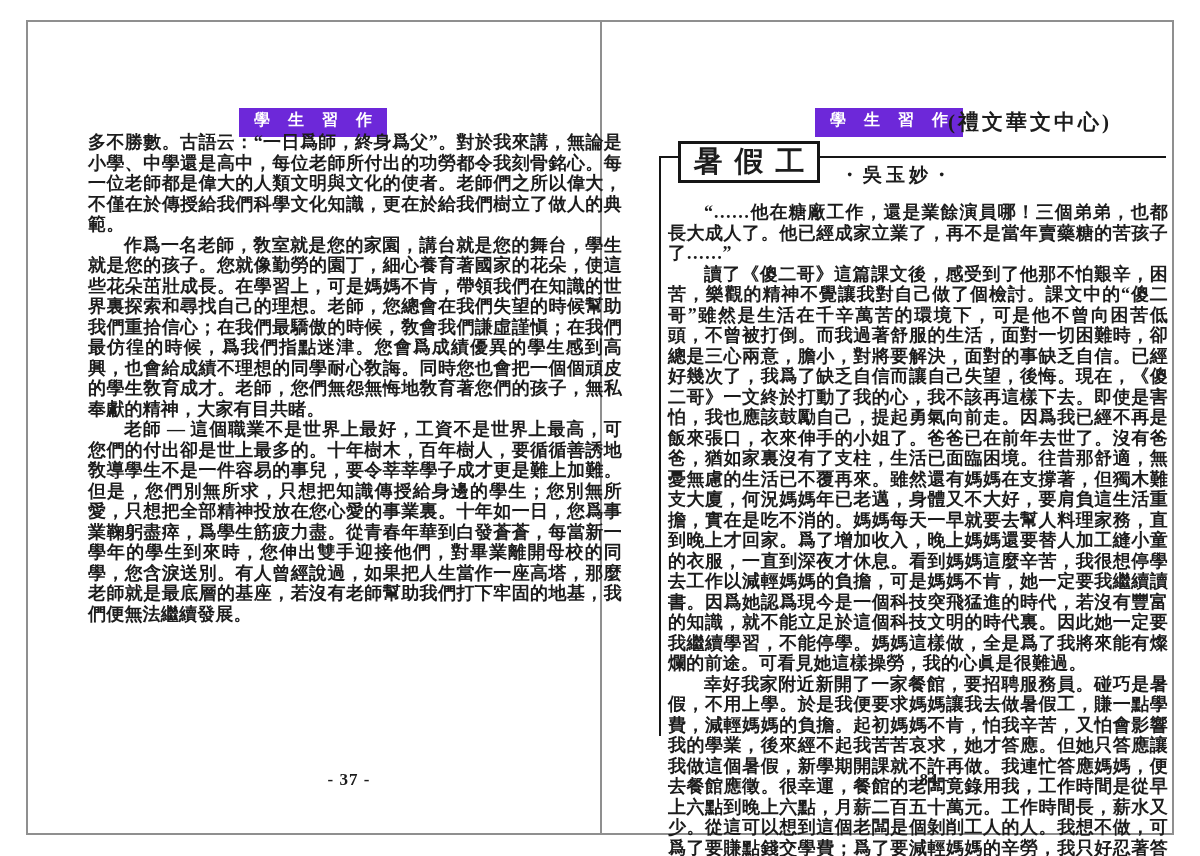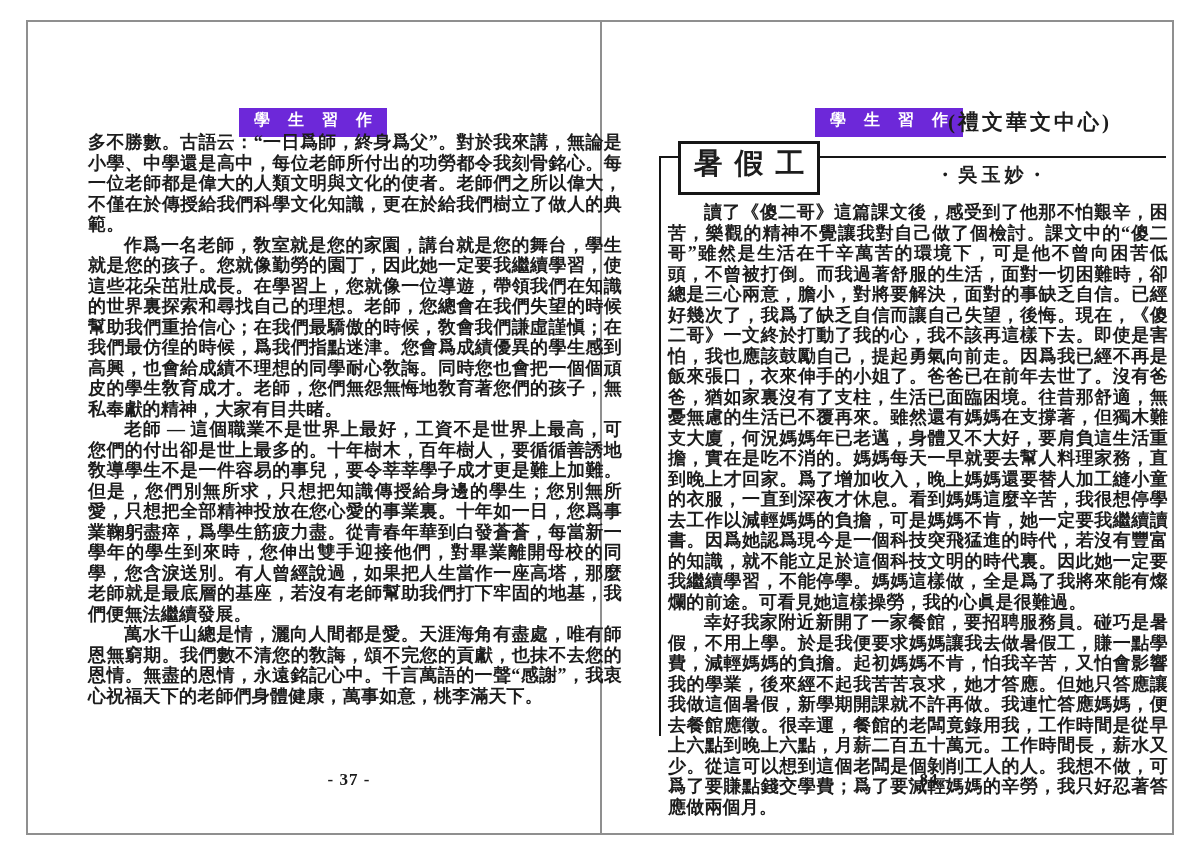--- a/index.html
+++ b/index.html
@@ -48,61 +48,60 @@
   }
   .page-left .page-num  { left: 36px; }
   .page-right .page-num { left: 40px; }
   .center-label {
     position: absolute; top: 88px; right: 64px;
     font-size: 21px; font-weight: bold; letter-spacing: 3px;
     white-space: nowrap;
   }
   .title-box {
     position: absolute; left: 76px; top: 121px;
-    width: 142px; height: 54px;
+    width: 142px; height: 42px;
     border: 3px solid #161616; background: #ffffff;
-    display: flex; align-items: flex-start; justify-content: center;
+    display: flex; align-items: center; justify-content: center;
     z-index: 2;
   }
   .title-box .title-text {
     font-size: 29px; font-weight: 800; letter-spacing: 12px;
     padding-left: 12px; white-space: nowrap;
   }
   .rule-right {
     position: absolute; left: 218px; top: 136px;
     width: 346px; height: 2px; background: #161616;
   }
   .rule-left-connector {
     position: absolute; left: 57px; top: 136px;
     width: 22px; height: 2px; background: #161616;
   }
   .rule-vertical {
     position: absolute; left: 57px; top: 136px;
     width: 2px; height: 580px; background: #161616;
   }
   .author {
     position: absolute; left: 218px; top: 142px; width: 346px;
-    text-align: center; font-size: 19px; font-weight: bold;
-    letter-spacing: 4px; white-space: nowrap;
+    font-size: 19px; font-weight: bold;
+    letter-spacing: 4px; white-space: nowrap; padding-left: 20px;
   }
 </style>
 </head>
 <body>
 
 <div class="spread-border"></div>
 <div class="center-divider"></div>
 
 <div class="page page-left">
   <div class="banner">學 生 習 作</div>
 
   <div class="body-text">
     <p>多不勝數。古語云：“一日爲師，終身爲父”。對於我來講，無論是小學、中學還是高中，每位老師所付出的功勞都令我刻骨銘心。每一位老師都是偉大的人類文明與文化的使者。老師們之所以偉大，不僅在於傳授給我們科學文化知識，更在於給我們樹立了做人的典範。</p>
-    <p class="indent">作爲一名老師，敎室就是您的家園，講台就是您的舞台，學生就是您的孩子。您就像勤勞的園丁，因此她一定要我繼續學習，使這些花朵茁壯成長。在學習上，您就像一位導遊，帶領我們在知識的世界裏探索和尋找自己的理想。老師，您總會在我們失望的時候幫助我們重拾信心；在我們最驕傲的時候，敎會我們謙虛謹愼；在我們最仿徨的時候，爲我們指點迷津。您會爲成績優異的學生感到高興，也會給成績不理想的同學耐心敎誨。同時您也會把一個個頑皮的學生敎育成才。老師，您們無怨無悔地敎育著您們的孩子，無私奉獻的精神，大家有目共睹。</p>
+    <p class="indent">作爲一名老師，敎室就是您的家園，講台就是您的舞台，學生就是您的孩子。您就像勤勞的園丁，細心養育著國家的花朵，使這些花朵茁壯成長。在學習上，可是媽媽不肯，帶領我們在知識的世界裏探索和尋找自己的理想。老師，您總會在我們失望的時候幫助我們重拾信心；在我們最驕傲的時候，敎會我們謙虛謹愼；在我們最仿徨的時候，爲我們指點迷津。您會爲成績優異的學生感到高興，也會給成績不理想的同學耐心敎誨。同時您也會把一個個頑皮的學生敎育成才。老師，您們無怨無悔地敎育著您們的孩子，無私奉獻的精神，大家有目共睹。</p>
     <p class="indent">老師 — 這個職業不是世界上最好，工資不是世界上最高，可您們的付出卻是世上最多的。十年樹木，百年樹人，要循循善誘地敎導學生不是一件容易的事兒，要令莘莘學子成才更是難上加難。但是，您們別無所求，只想把知識傳授給身邊的學生；您別無所愛，只想把全部精神投放在您心愛的事業裏。十年如一日，您爲事業鞠躬盡瘁，爲學生筋疲力盡。從青春年華到白發蒼蒼，每當新一學年的學生到來時，您伸出雙手迎接他們，對畢業離開母校的同學，您含淚送別。有人曾經說過，如果把人生當作一座高塔，那麼老師就是最底層的基座，若沒有老師幫助我們打下牢固的地基，我們便無法繼續發展。</p>
-    <p class="indent">萬水千山總是情，灑向人間都是愛。天涯海角有盡處，唯有師恩無窮期。我們數不清您的敎誨，頌不完您的貢獻，也抹不去您的恩情。無盡的恩情，永遠銘記心中。千言萬語的一聲“感謝”，我衷心祝福天下的老師們身體健康，萬事如意，桃李滿天下。</p>
   </div>
 
   <div class="page-num">- 37 -</div>
 </div>
 
 <div class="page page-right">
   <div class="banner">學 生 習 作</div>
 
   <div class="center-label">(禮文華文中心)</div>
 
@@ -110,19 +109,20 @@
   <div class="rule-left-connector"></div>
   <div class="rule-vertical"></div>
 
   <div class="title-box">
     <span class="title-text">暑假工</span>
   </div>
 
   <div class="author">・吳玉妙・</div>
 
   <div class="body-text">
+    <p class="indent">“……他在糖廠工作，還是業餘演員哪！三個弟弟，也都長大成人了。他已經成家立業了，再不是當年賣藥糖的苦孩子了……”</p>
     <p class="indent">讀了《傻二哥》這篇課文後，感受到了他那不怕艱辛，困苦，樂觀的精神不覺讓我對自己做了個檢討。課文中的“傻二哥”雖然是生活在千辛萬苦的環境下，可是他不曾向困苦低頭，不曾被打倒。而我過著舒服的生活，面對一切困難時，卻總是三心兩意，膽小，對將要解決，面對的事缺乏自信。已經好幾次了，我爲了缺乏自信而讓自己失望，後悔。現在，《傻二哥》一文終於打動了我的心，我不該再這樣下去。即使是害怕，我也應該鼓勵自己，提起勇氣向前走。因爲我已經不再是飯來張口，衣來伸手的小姐了。爸爸已在前年去世了。沒有爸爸，猶如家裏沒有了支柱，生活已面臨困境。往昔那舒適，無憂無慮的生活已不覆再來。雖然還有媽媽在支撐著，但獨木難支大廈，何況媽媽年已老邁，身體又不大好，要肩負這生活重擔，實在是吃不消的。媽媽每天一早就要去幫人料理家務，直到晚上才回家。爲了增加收入，晚上媽媽還要替人加工縫小童的衣服，一直到深夜才休息。看到媽媽這麼辛苦，我很想停學去工作以減輕媽媽的負擔，可是媽媽不肯，她一定要我繼續讀書。因爲她認爲現今是一個科技突飛猛進的時代，若沒有豐富的知識，就不能立足於這個科技文明的時代裏。因此她一定要我繼續學習，不能停學。媽媽這樣做，全是爲了我將來能有燦爛的前途。可看見她這樣操勞，我的心眞是很難過。</p>
     <p class="indent">幸好我家附近新開了一家餐館，要招聘服務員。碰巧是暑假，不用上學。於是我便要求媽媽讓我去做暑假工，賺一點學費，減輕媽媽的負擔。起初媽媽不肯，怕我辛苦，又怕會影響我的學業，後來經不起我苦苦哀求，她才答應。但她只答應讓我做這個暑假，新學期開課就不許再做。我連忙答應媽媽，便去餐館應徵。很幸運，餐館的老闆竟錄用我，工作時間是從早上六點到晚上六點，月薪二百五十萬元。工作時間長，薪水又少。從這可以想到這個老闆是個剝削工人的人。我想不做，可爲了要賺點錢交學費；爲了要減輕媽媽的辛勞，我只好忍著答應做兩個月。</p>
 
   </div>
 
   <div class="page-num">- 84 -</div>
 </div>
 
 </body></html>

